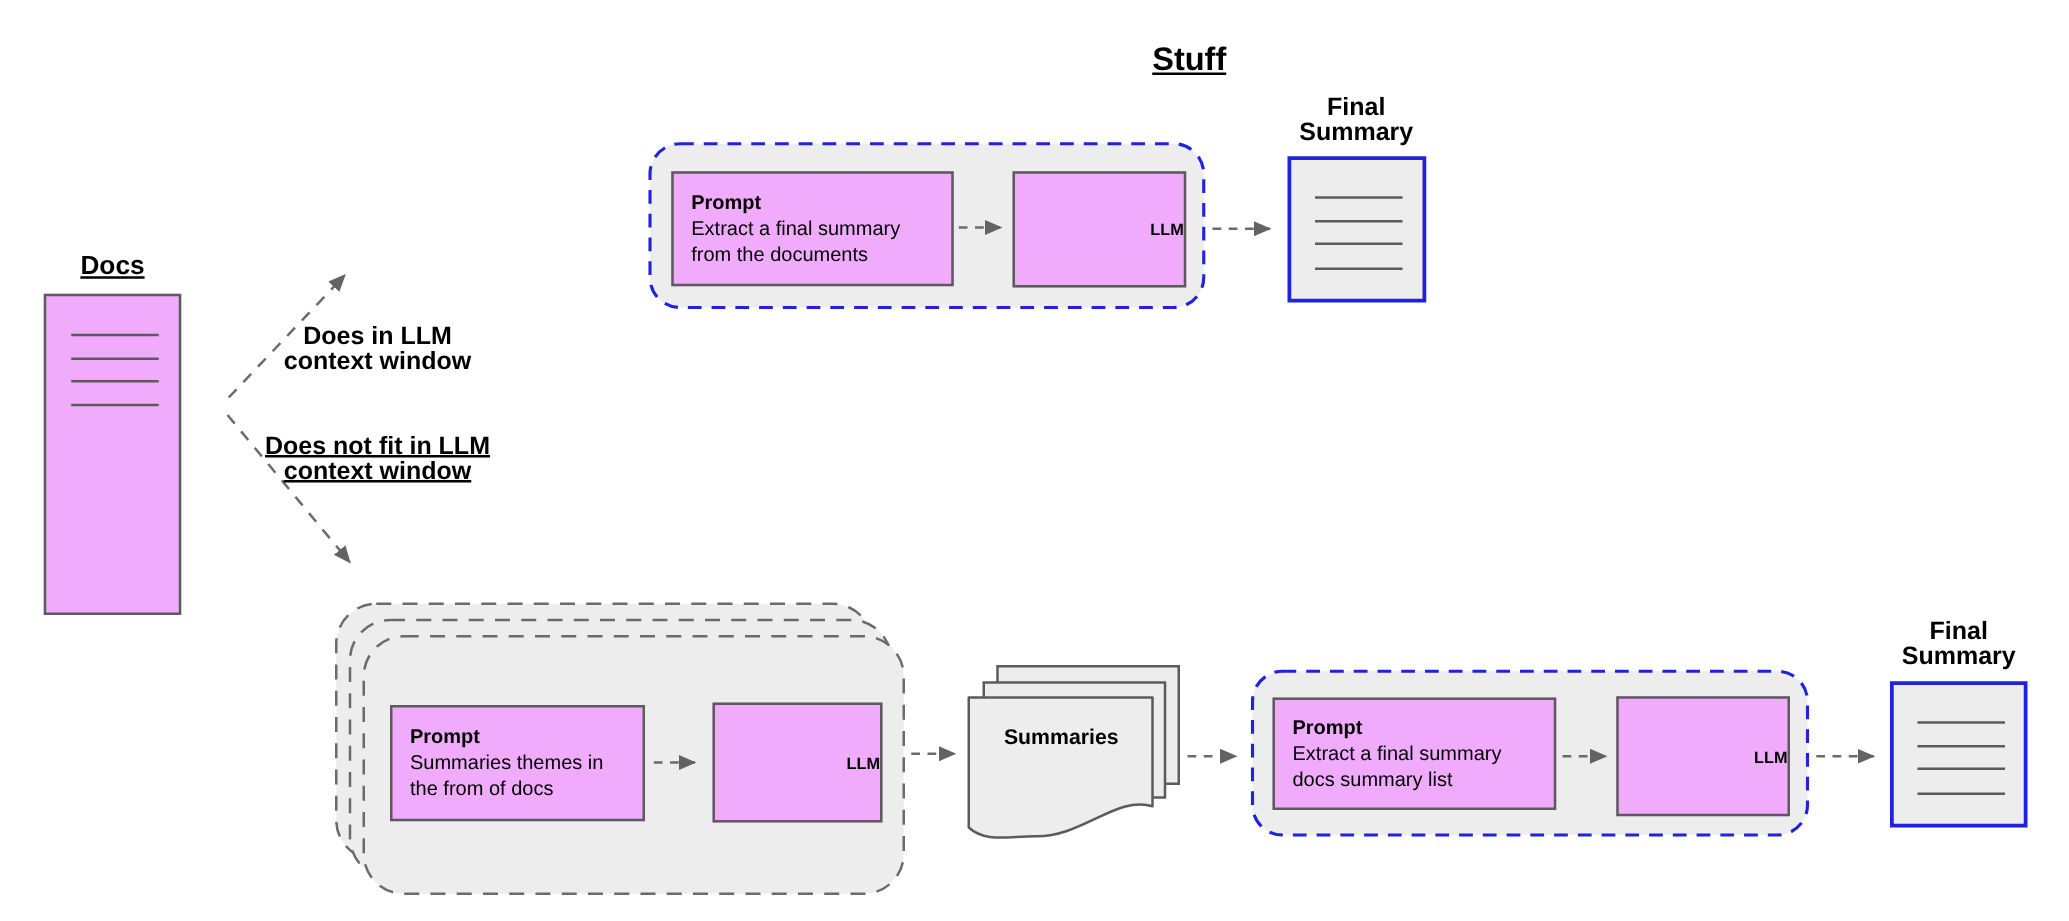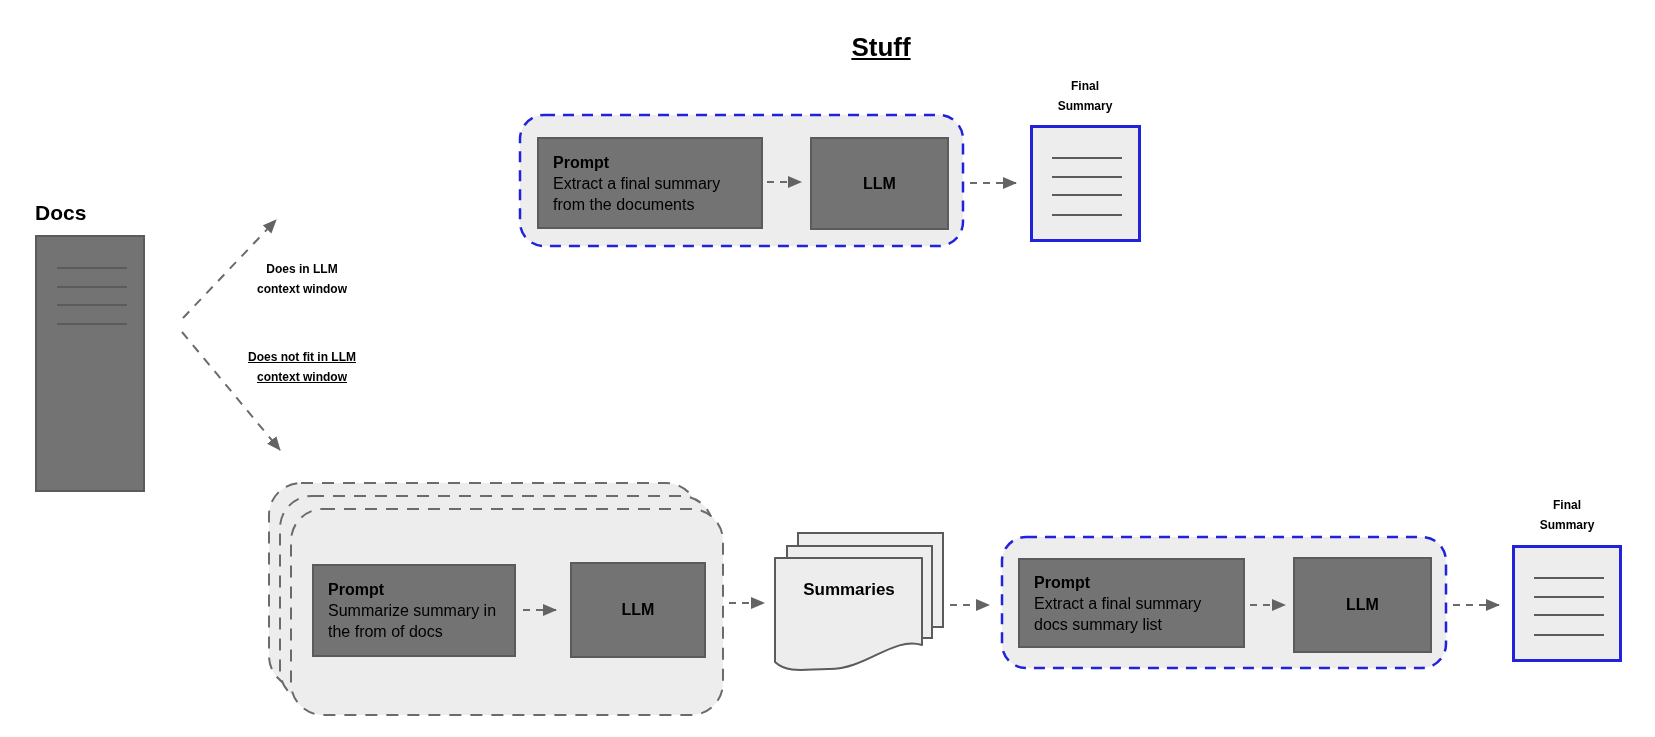--- a/index.html
+++ b/index.html
@@ -8,63 +8,65 @@
     width: 1655px;
     height: 737px;
     font-family: "Liberation Sans", "DejaVu Sans", sans-serif;
     color: #000;
     overflow: hidden;
   }
   #shapes { position: absolute; left: 0; top: 0; z-index: 0; }
   .abs { position: absolute; box-sizing: border-box; z-index: 1; }
 
   .box {
-    background: #737373;
+    background: #f0abfc;
     border: 2px solid #5b5b5b;
   }
   .prompt-box {
     padding: 0 12px 0 14px;
     display: flex;
     flex-direction: column;
     justify-content: center;
     font-size: 16px;
     line-height: 21px;
   }
   .prompt-heading { font-weight: bold; }
   .llm-box {
     display: flex;
     align-items: center;
-    justify-content: center;
+    justify-content: flex-end;
     font-weight: bold;
-    font-size: 16px;
+    font-size: 13px;
   }
   .final-box {
     background: #ededed;
     border: 3px solid #2222dd;
   }
   .doc-line {
     position: absolute;
     height: 0;
     border-top: 2px solid #5b5b5b;
   }
   .diagram-title {
     font-weight: bold;
     font-size: 26px;
-    text-align: center;
+    text-align: right;
   }
   .diagram-title span { text-decoration: underline; }
   .small-label {
     font-weight: bold;
-    font-size: 12px;
+    font-size: 20px;
     line-height: 20px;
     text-align: center;
   }
   .docs-title {
     font-weight: bold;
     font-size: 21px;
+    text-align: center;
+    text-decoration: underline;
   }
   .summaries-label {
     font-weight: bold;
     font-size: 17px;
     text-align: center;
   }
 </style>
 </head>
 <body>
 
@@ -140,21 +142,21 @@
   <div class="abs final-box" style="left:1030px; top:125px; width:111px; height:117px;">
     <div class="doc-line" style="left:19px; top:29px; width:70px;"></div>
     <div class="doc-line" style="left:19px; top:48px; width:70px;"></div>
     <div class="doc-line" style="left:19px; top:66px; width:70px;"></div>
     <div class="doc-line" style="left:19px; top:86px; width:70px;"></div>
   </div>
 
 
   <div class="abs box prompt-box" style="left:312px; top:564px; width:204px; height:93px;">
     <div class="prompt-heading">Prompt</div>
-    <div>Summarize summary in</div>
+    <div>Summaries themes in</div>
     <div>the from of docs</div>
   </div>
 
   <div class="abs box llm-box" style="left:570px; top:562px; width:136px; height:96px;">
     <span>LLM</span>
   </div>
 
   <div class="abs summaries-label" style="left:779px; top:580px; width:140px;">Summaries</div>
 
   <div class="abs box prompt-box" style="left:1018px; top:558px; width:227px; height:90px;">

